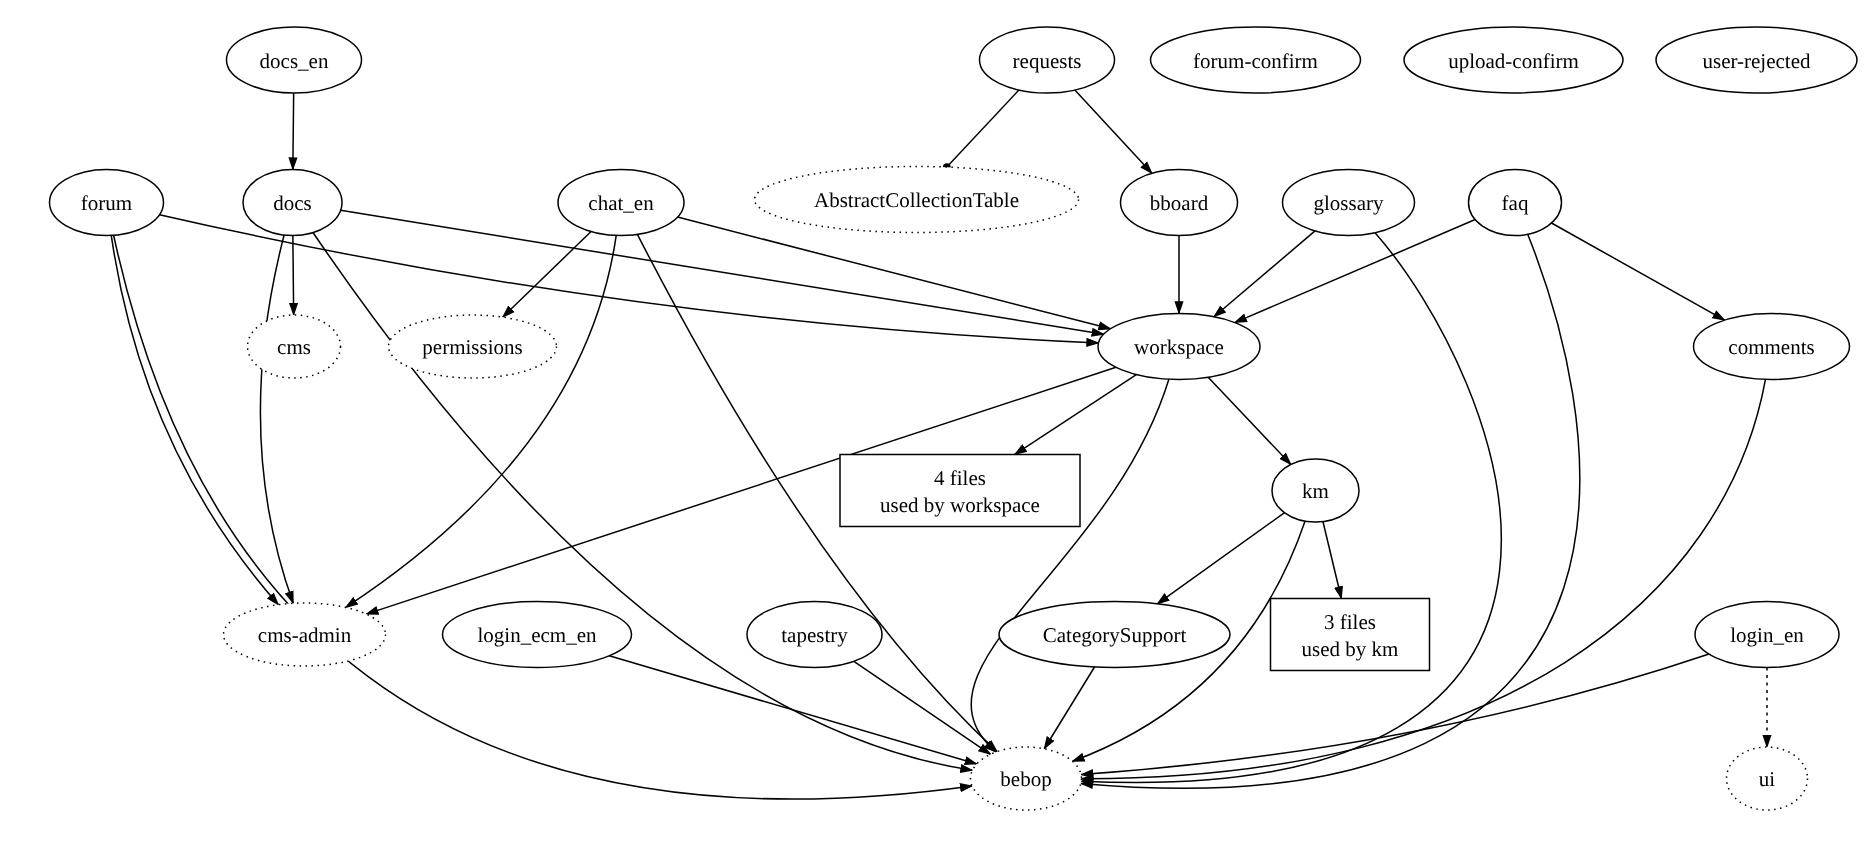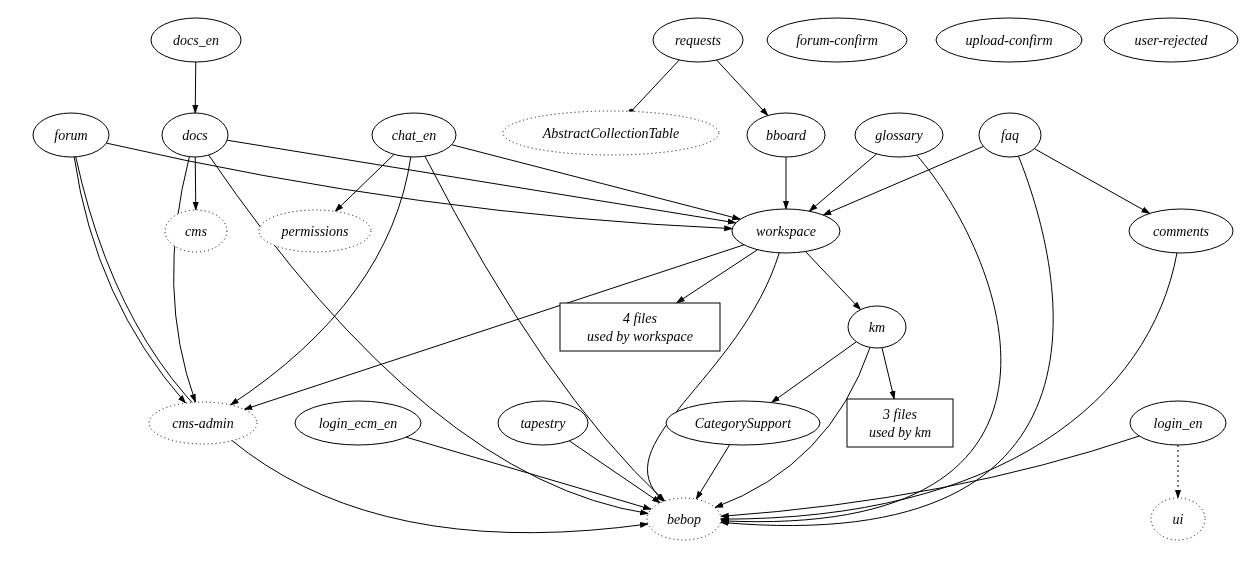--- a/index.html
+++ b/index.html
@@ -1,17 +1,17 @@
 <!DOCTYPE html>
 <html><head>
 <meta charset="utf-8">
 <style>
   html, body { margin: 0; padding: 0; background: #ffffff; }
   body { width: 1244px; height: 561px; overflow: hidden; }
-  .canvas { width: 1244px; height: 473px; background: #ffffff; font-style: italic; }
+  .canvas { width: 1244px; height: 473px; background: #ffffff; }
   svg { display: block; }
   svg text {
     font-family: "Liberation Serif", "DejaVu Serif", serif;
     font-size: 14px;
     fill: #000000;
     text-anchor: middle;
   }
   svg path.edge { fill: none; stroke-width: 1; }
   svg .node-shape { fill: #ffffff; stroke-width: 1; }
 </style>

